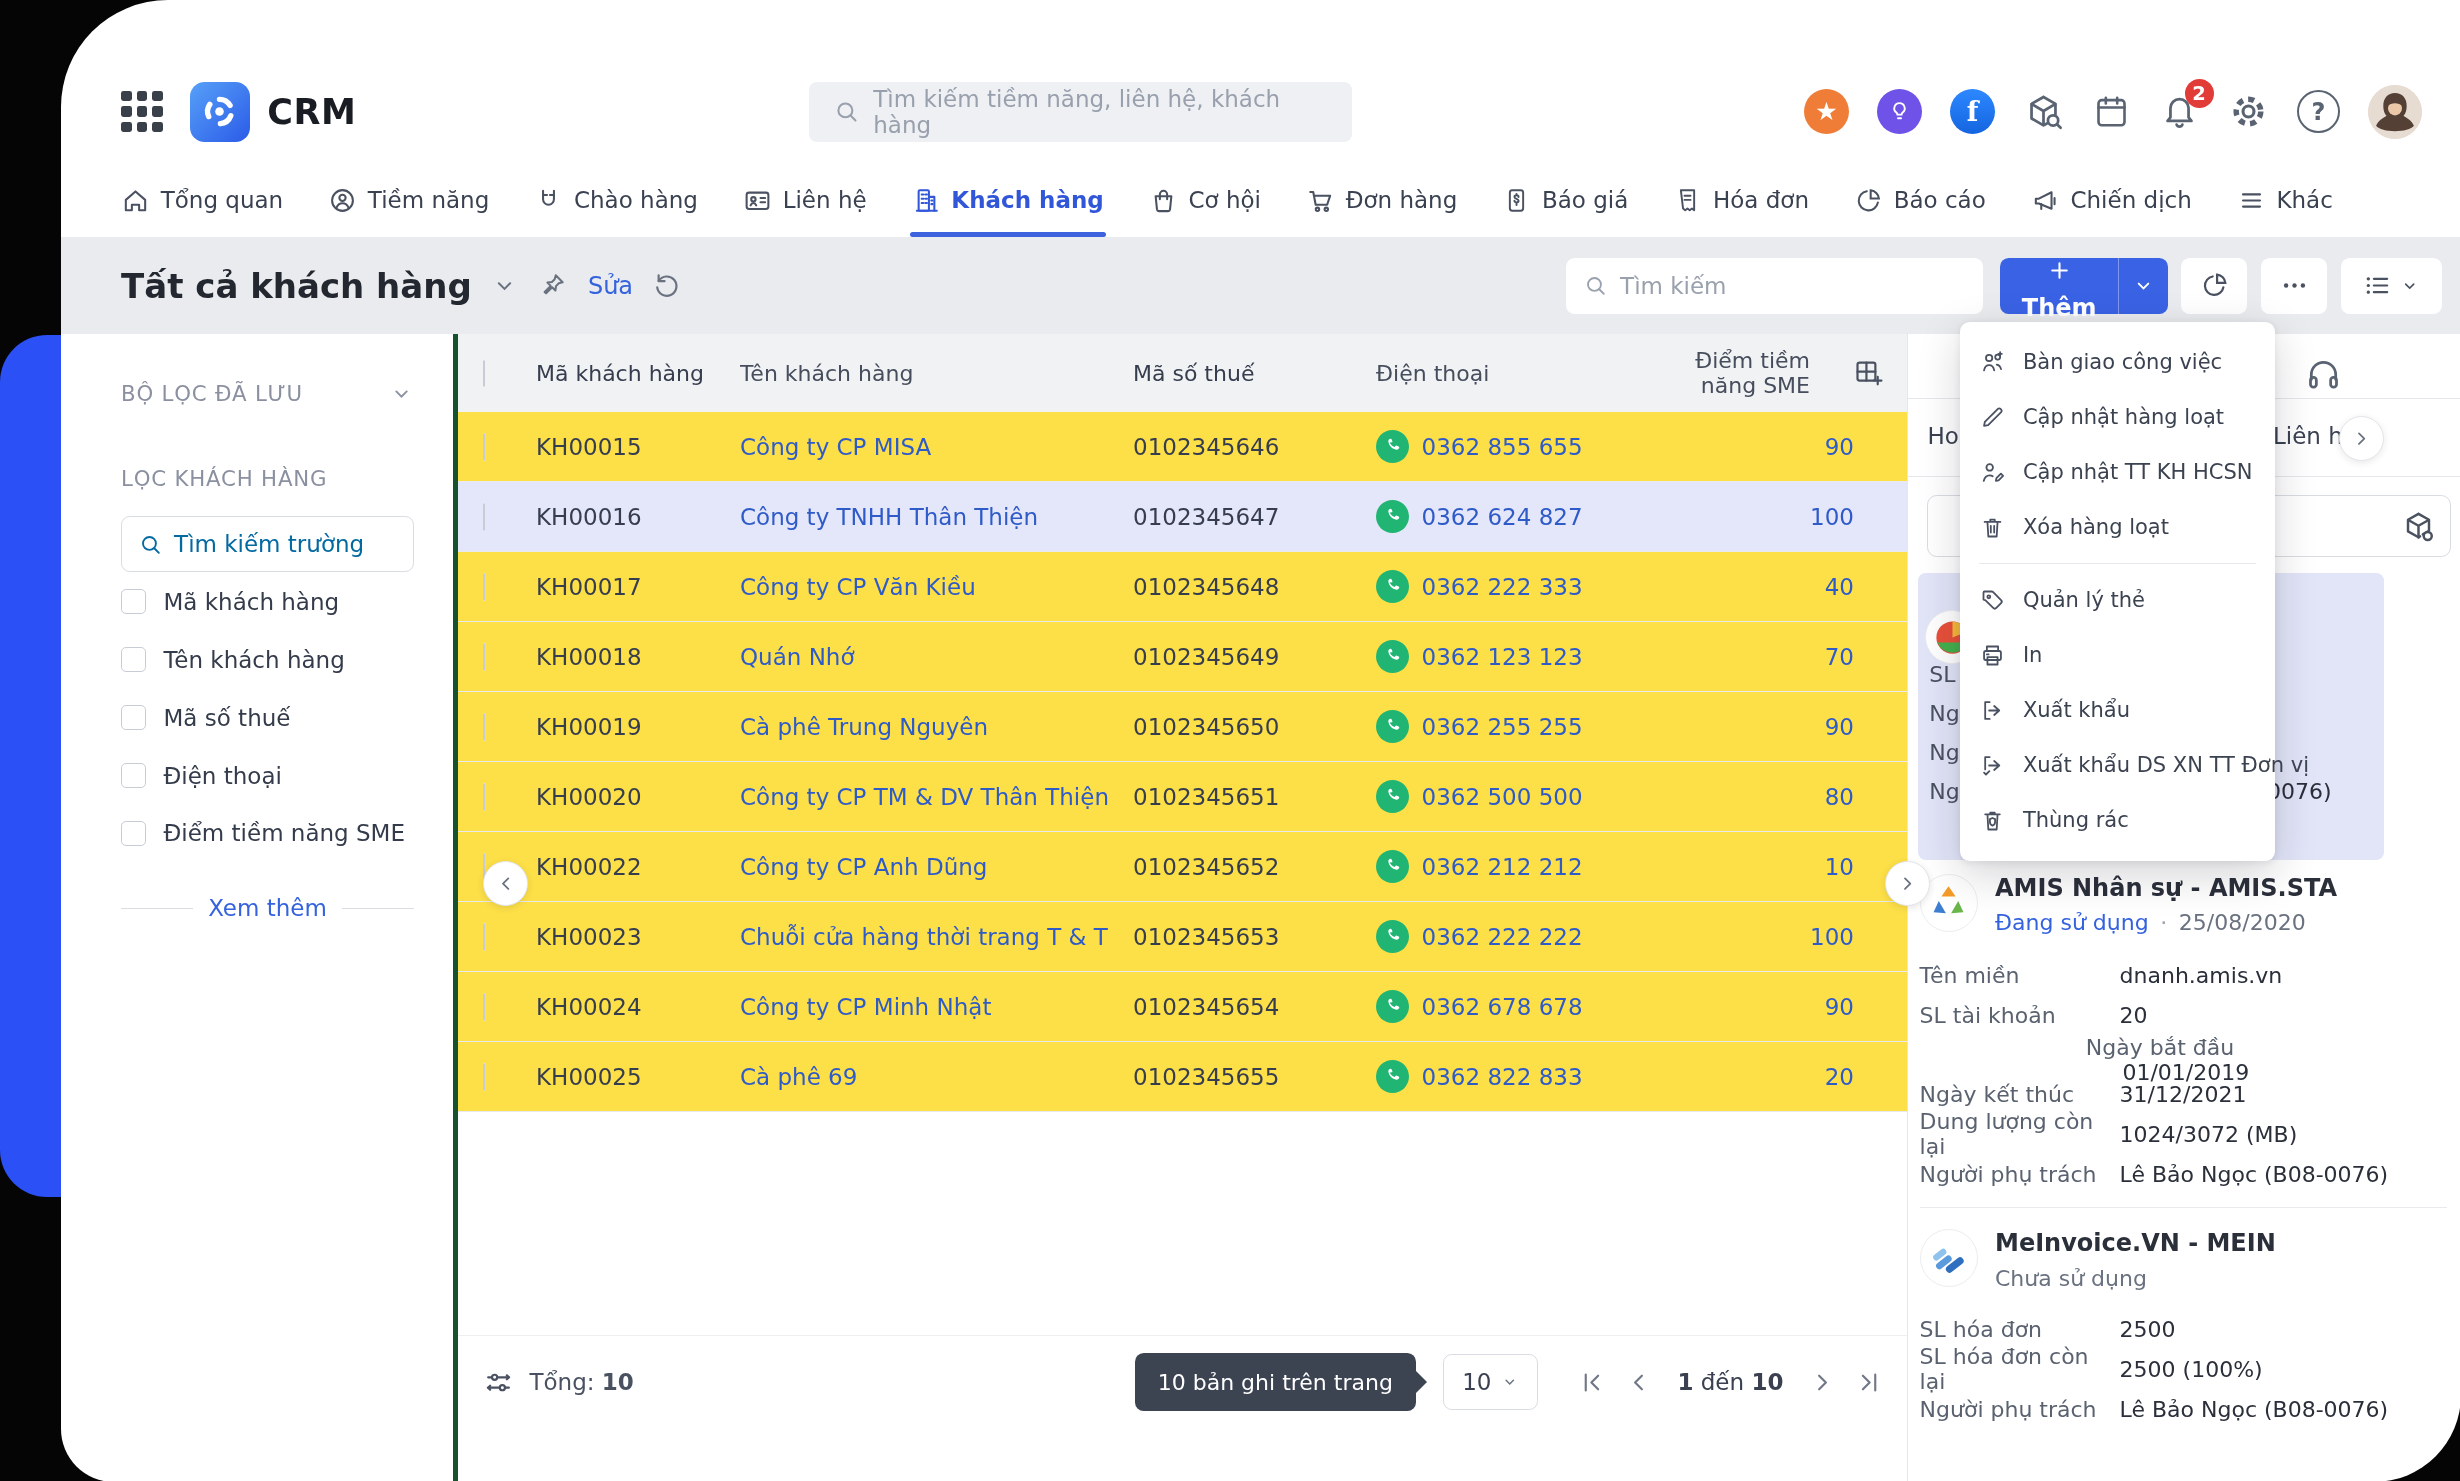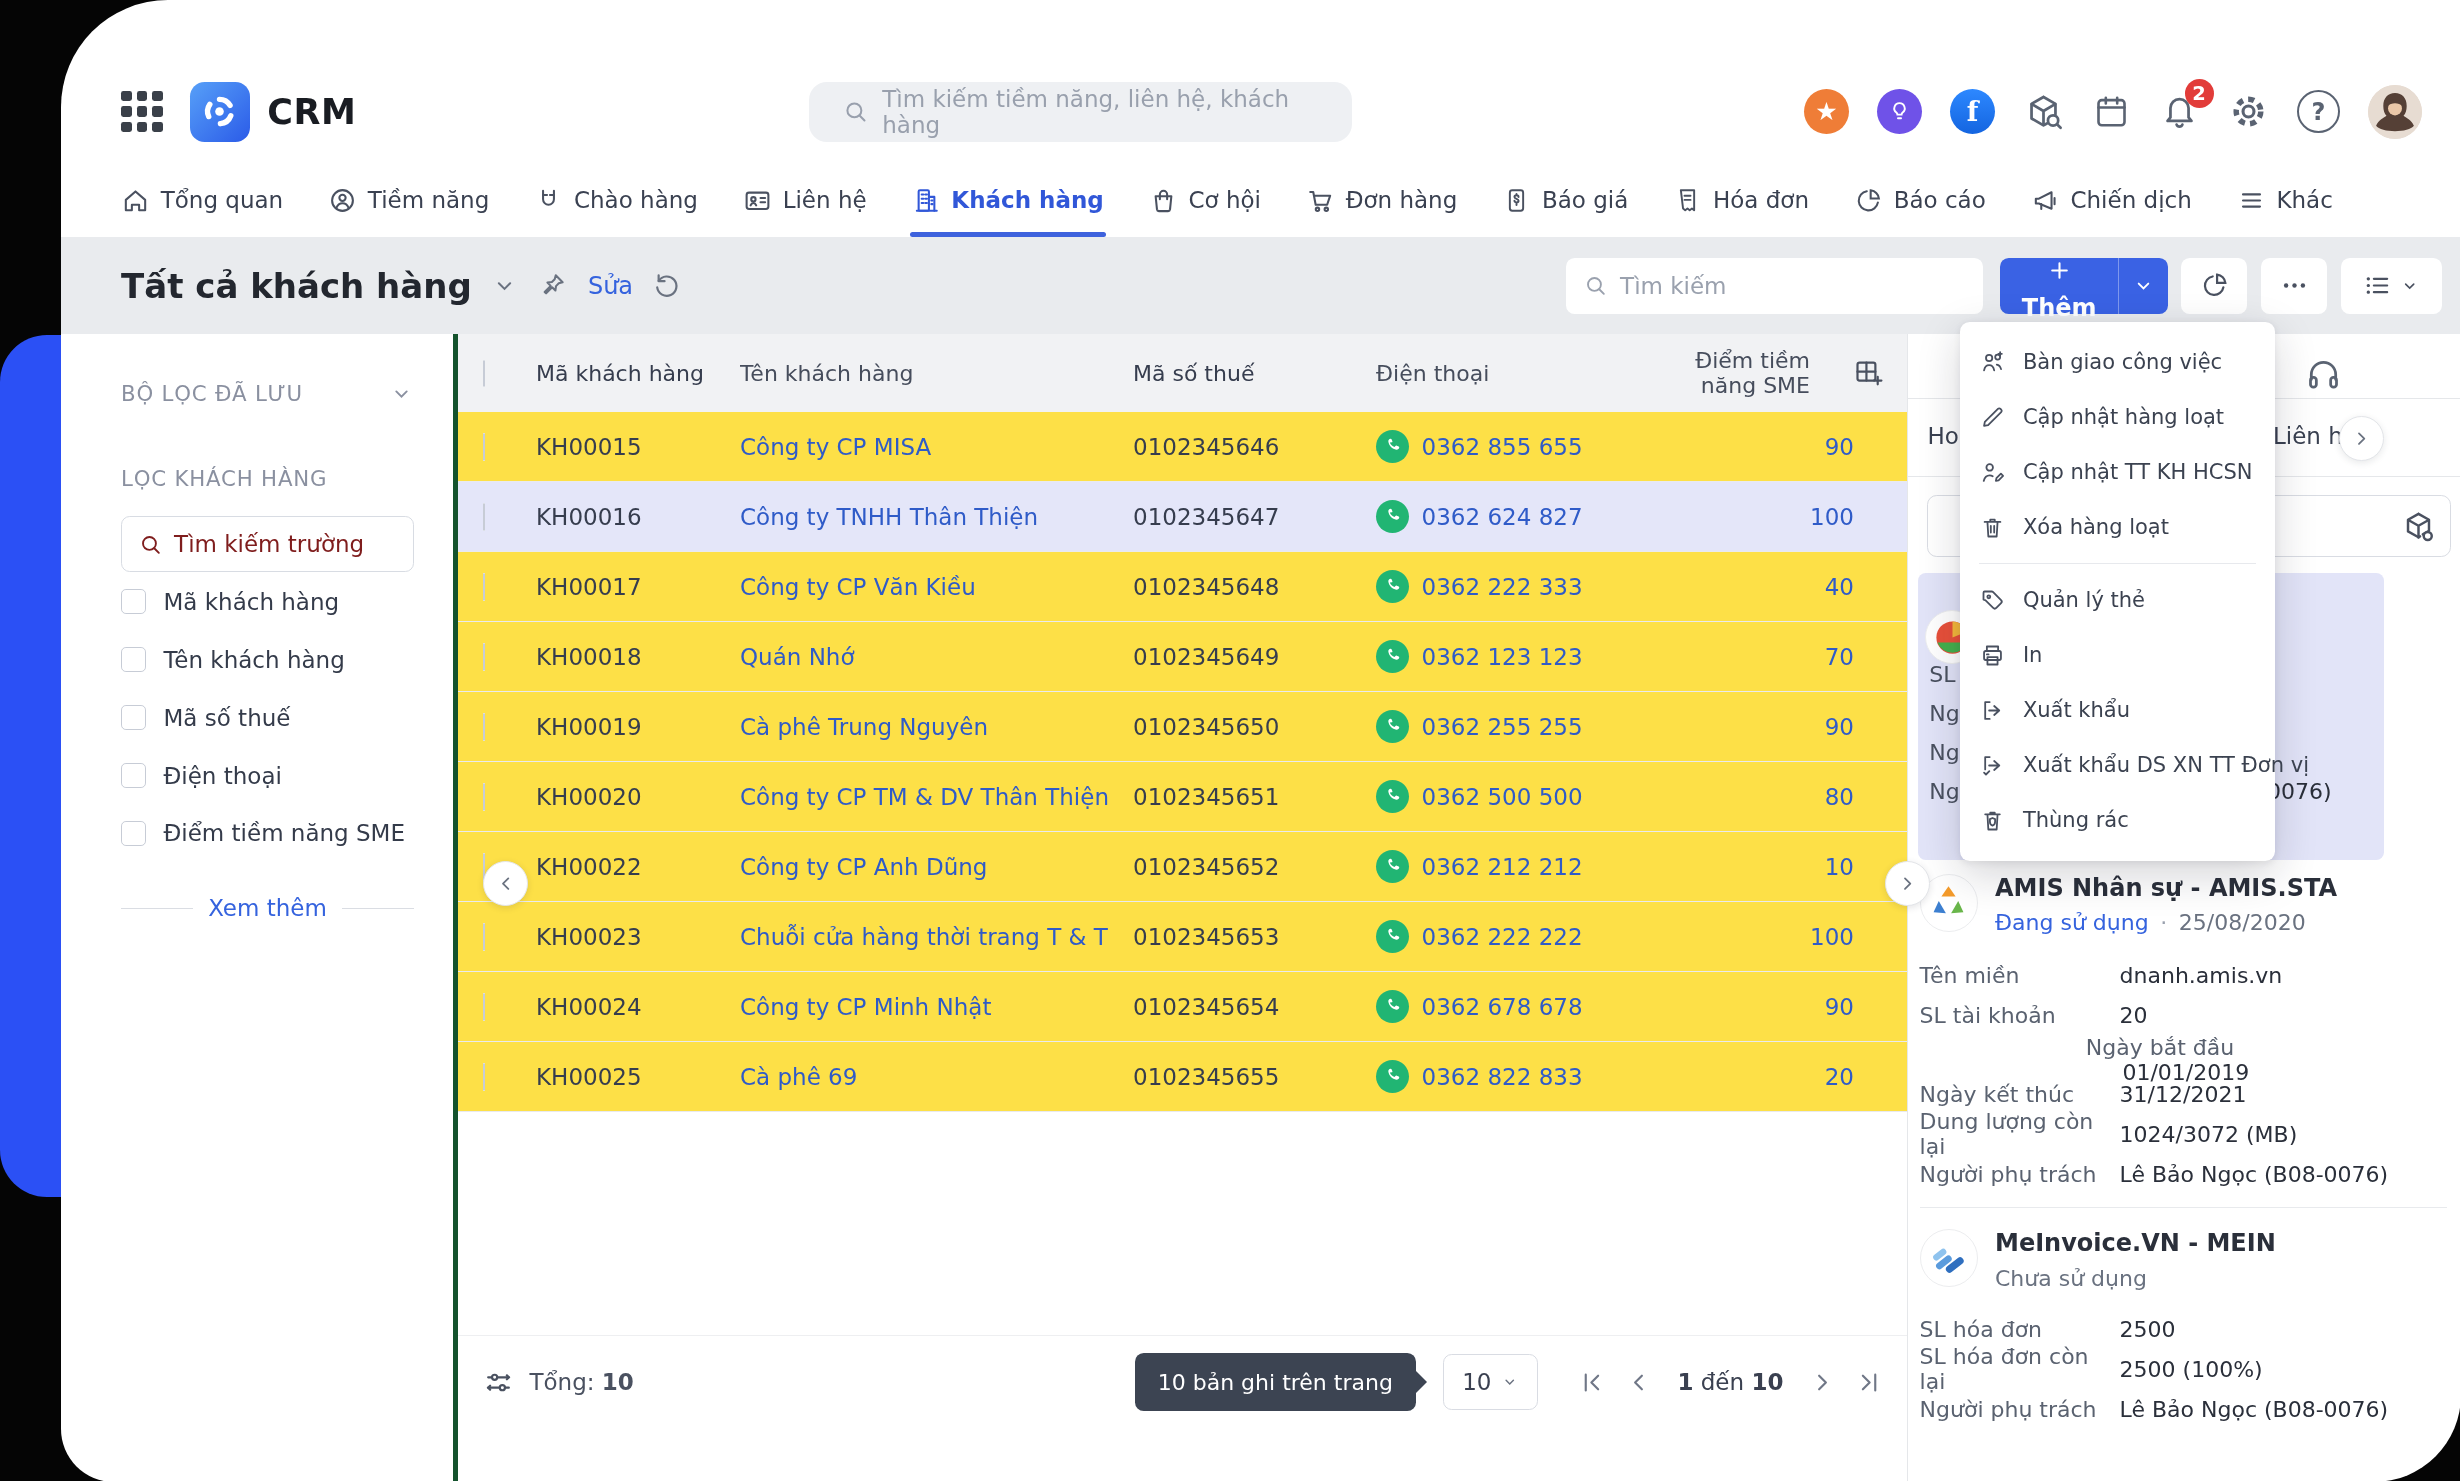--- a/index.html
+++ b/index.html
@@ -10,22 +10,22 @@
   .window{position:absolute;left:61px;top:0;right:0;bottom:0;background:#fff;
     border-radius:107px 0 87px 53px;overflow:hidden;display:flex;flex-direction:column;}
 
   
   .topbar{height:163px;padding:60px 39px 0 60px;display:flex;align-items:center;box-sizing:border-box;}
   .grid9{display:grid;grid-template-columns:repeat(3,10.7px);grid-template-rows:repeat(3,10.7px);gap:4.9px;cursor:pointer;}
   .grid9 i{background:#3A4049;border-radius:2.4px;}
   .logo{width:60px;height:60px;border-radius:14.6px;margin-left:27px;
     background:linear-gradient(135deg,#57A0F8,#2B5BE8);display:flex;align-items:center;justify-content:center;}
   .appname{font-size:35px;font-weight:bold;color:#191C22;margin-left:17.5px;letter-spacing:0.5px;}
-  .gsearch{width:543px;height:60px;background:#EEF0F3;border-radius:18px;margin:17px auto;
-    display:flex;align-items:center;padding:0 33px;box-sizing:border-box;color:#99A0AD;font-size:23px;gap:13.6px;}
+  .gsearch{width:543px;height:60px;background:#EEF0F3;border-radius:8px;margin:17px auto;
+    display:flex;align-items:center;padding:0 24px;box-sizing:border-box;color:#99A0AD;font-size:23px;gap:13.6px;}
   .hicons{display:flex;align-items:center;gap:28px;}
   .circ{width:45px;height:45px;border-radius:50%;display:flex;align-items:center;justify-content:center;color:#fff;}
   .c-star{background:#EF7D37;font-size:25px;}
   .c-bulb{background:#6F52E8;}
   .c-fb{background:linear-gradient(180deg,#2D88FF,#1465E0);font-weight:bold;font-size:27px;font-family:"DejaVu Serif","Liberation Serif",serif;}
   .oicon{color:#5A6372;position:relative;display:flex;}
   .badge{position:absolute;top:-11.6px;right:-13.6px;min-width:29px;height:29px;border-radius:14.6px;background:#E23C39;
     color:#fff;font-size:19.4px;font-weight:bold;display:flex;align-items:center;justify-content:center;padding:0 3.9px;box-sizing:border-box;}
   .help{width:39px;height:39px;border-radius:50%;border:2.3px solid #5A6372;color:#5A6372;
     font-size:24px;font-weight:bold;display:flex;align-items:center;justify-content:center;}
@@ -54,21 +54,21 @@
     justify-content:center;color:#4A5160;cursor:pointer;}
   .wbtn.sq{width:66px;}
   .wbtn.lst{width:101px;gap:7.8px;}
 
   
   .content{flex:1;display:flex;min-height:0;}
   .sidebar{width:397px;box-sizing:border-box;padding:47px 39px 0 60px;border-right:5px solid #14532d;}
   .s-head{display:flex;align-items:center;justify-content:space-between;color:#8A90A0;font-size:21.3px;letter-spacing:0.8px;}
   .s-sub{color:#8A90A0;font-size:21.3px;letter-spacing:0.8px;margin-top:60px;}
   .s-search{margin-top:25px;height:56px;border:1.6px solid #D8DCE3;border-radius:8.7px;display:flex;align-items:center;
-    padding:0 15.5px;gap:11.6px;color:#7f1d1d;font-size:23px;box-sizing:border-box;}
+    padding:0 15.5px;gap:11.6px;color:#0369a1;font-size:23px;box-sizing:border-box;}
   .f-row{display:flex;align-items:center;gap:17.5px;height:56px;margin-top:1.9px;cursor:pointer;}
   .f-row:first-of-type{margin-top:27px;}
   .cb{width:25px;height:25px;border:1.6px solid #C7CCD6;border-radius:4.9px;background:#fff;box-sizing:border-box;flex:none;}
   .f-lbl{font-size:23px;color:#343B4A;}
   .see-more{display:flex;align-items:center;gap:15.5px;margin-top:34px;}
   .see-more .ln{flex:1;height:1px;background:#DADDE3;}
   .see-more span{color:#3563DE;font-size:23px;cursor:pointer;}
 
   
   .main{flex:1;display:flex;flex-direction:column;min-width:0;}

